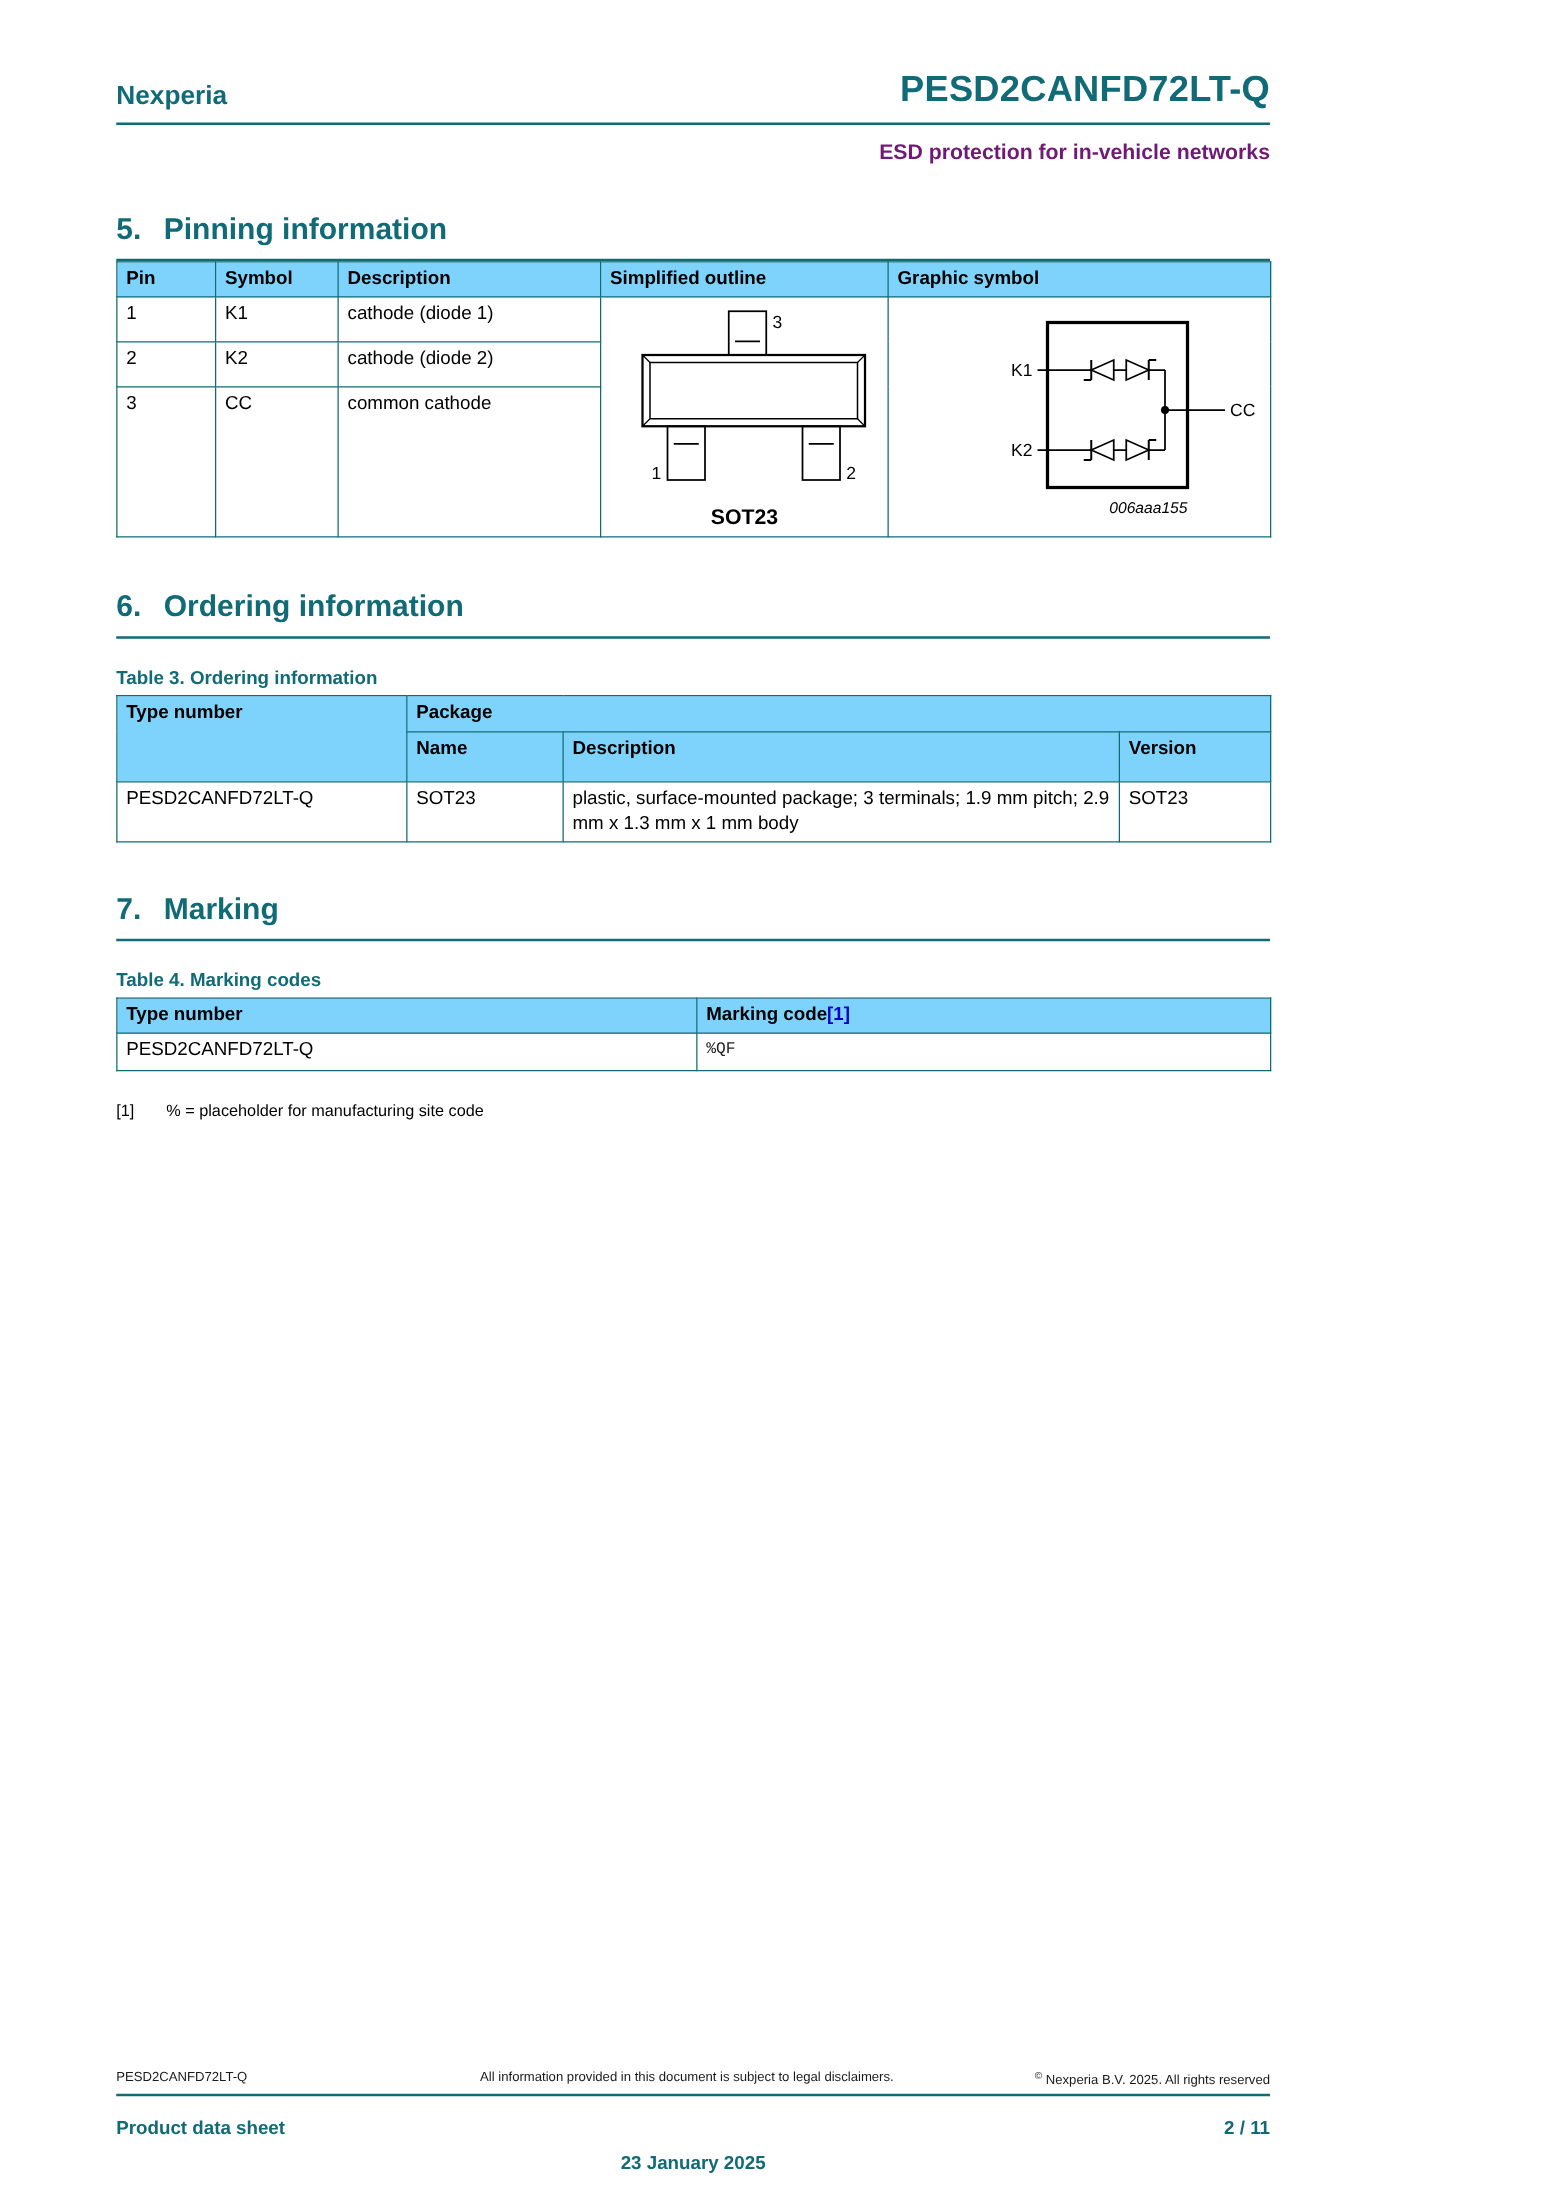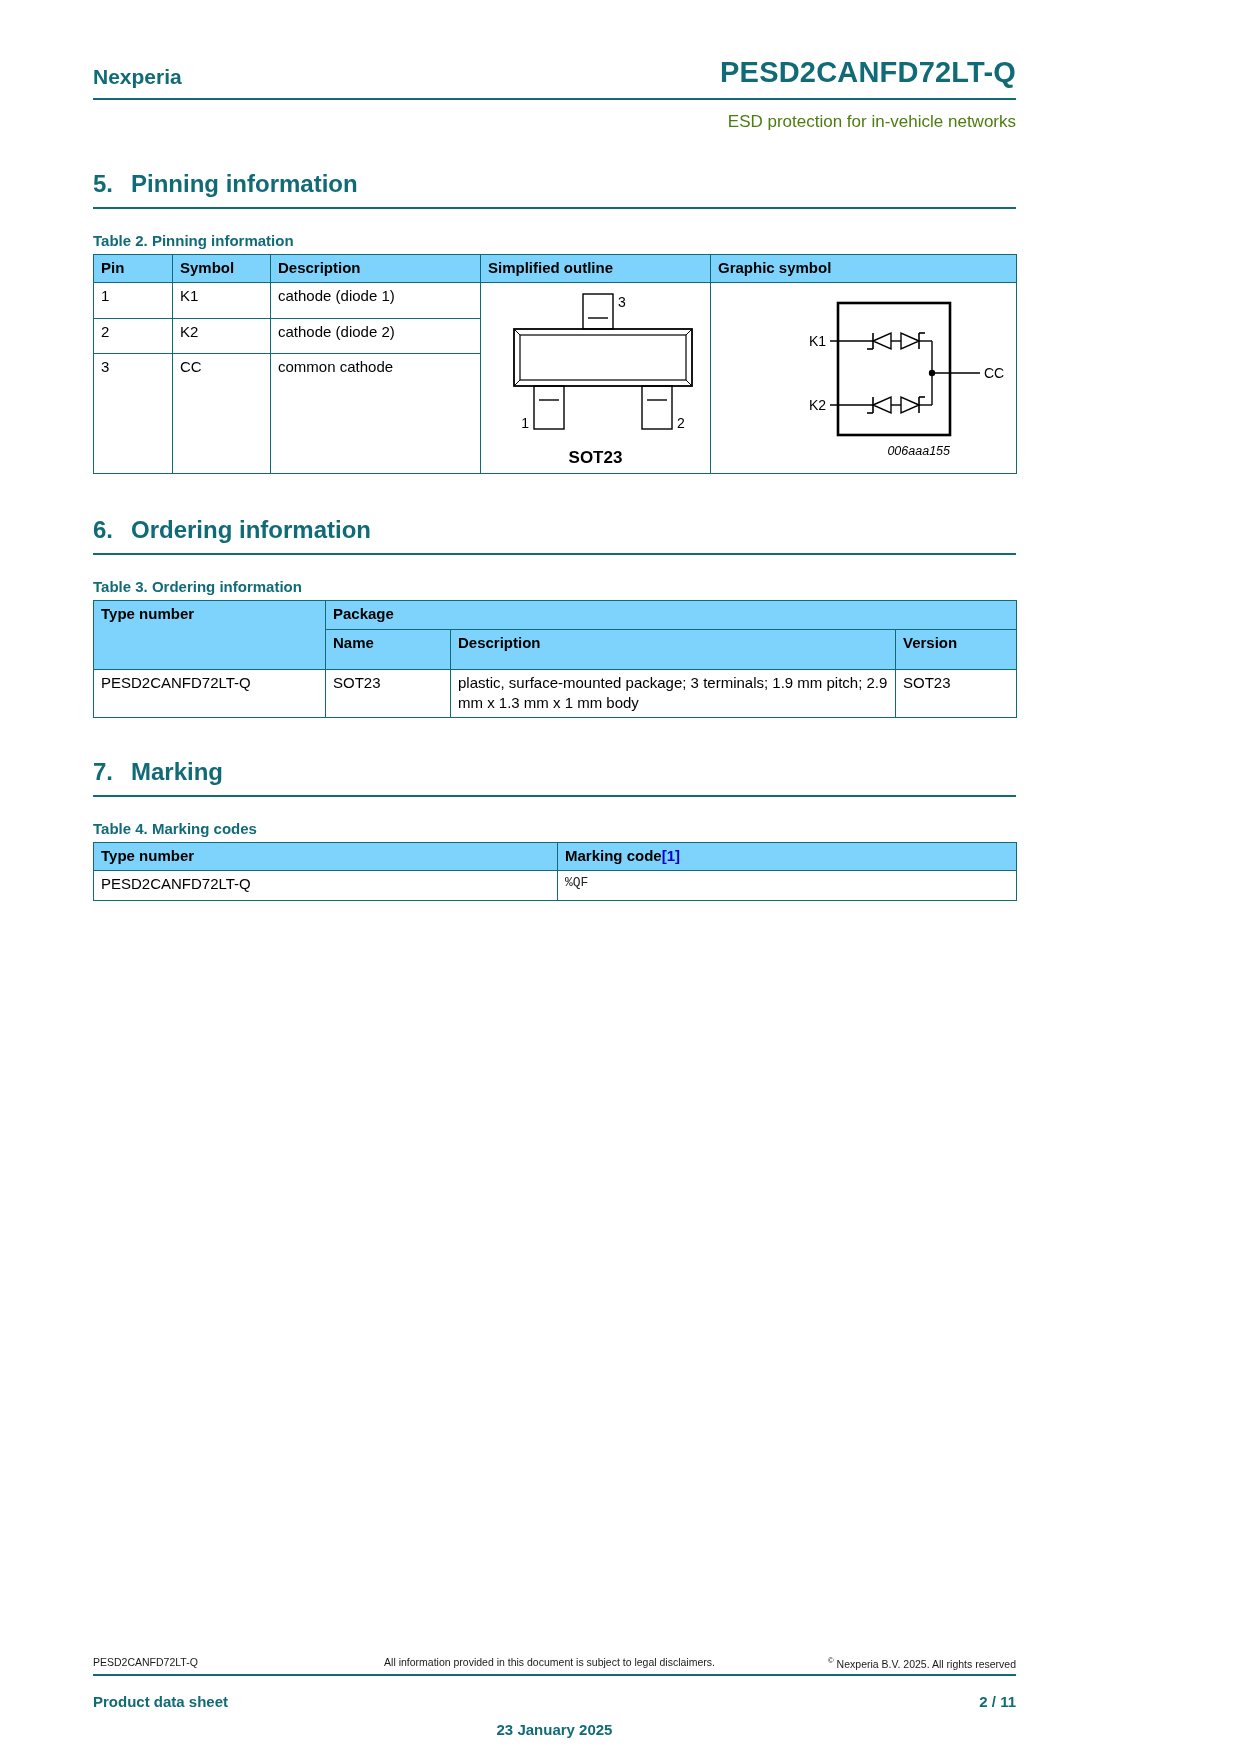--- a/index.html
+++ b/index.html
@@ -8,21 +8,21 @@
     width:1240px; height:1754px; position:relative;
     font-family:"Liberation Sans", sans-serif; color:#000;
   }
   .content { position:absolute; left:93px; top:0; width:923px; }
 
   
   .header-row { display:flex; justify-content:space-between; align-items:flex-end; padding-top:56px; }
   .brand { color:#116b77; font-weight:bold; font-size:21px; }
   .part-number { color:#116b77; font-weight:bold; font-size:29px; letter-spacing:0.2px; }
   .header-rule { border:none; border-top:2px solid #116b77; margin-top:9px; }
-  .subtitle { text-align:right; color:#4d7c0f; font-weight:normal; font-size:17px; margin-top:12px; }
+  .subtitle { text-align:right; color:#701a75; font-weight:bold; font-size:17px; margin-top:12px; }
 
   
   .section { margin-top:40px; }
   .section-heading { display:flex; color:#116b77; font-weight:bold; font-size:24px; }
   .section-heading .num { width:38px; }
   .section-rule { border:none; border-top:2px solid #116b77; margin-top:9px; }
   .table-caption { color:#116b77; font-weight:bold; font-size:15px; margin-top:23px; margin-bottom:5px; }
 
   
   table { border-collapse:collapse; width:923px; font-size:15px; table-layout:fixed; }
@@ -64,21 +64,20 @@
   </div>
   <hr class="header-rule">
   <div class="subtitle">ESD protection for in-vehicle networks</div>
 
   <div class="section" style="margin-top:38px;">
     <div class="section-heading">
       <span class="num">5.</span>
       <span>Pinning information</span>
     </div>
     <hr class="section-rule">
-    <div class="table-caption">Table 2. Pinning information</div>
 
     <table>
       <colgroup>
           <col style="width:79px">
           <col style="width:98px">
           <col style="width:210px">
           <col style="width:230px">
           <col style="width:306px">
         </colgroup>
       <tbody>
@@ -219,20 +218,23 @@
         <th><span>Marking code</span><span class="link">[1]</span></th>
       </tr>
       <tr style="height:30px">
         <td>PESD2CANFD72LT-Q</td>
         <td class="mono">%QF</td>
       </tr>
     </tbody>
       </table>
   </div>
 
+  <div class="footnote">
+    <span class="marker">[1]</span><span>% = placeholder for manufacturing site code</span>
+  </div>
 
 </div>
 
 <div class="footer">
   <div class="footer-small">
     <span class="l">PESD2CANFD72LT-Q</span>
     <span class="c">All information provided in this document is subject to legal disclaimers.</span>
     <span class="r"><sup>©</sup><span> Nexperia B.V. 2025. All rights reserved</span></span>
   </div>
   <hr class="footer-rule">

